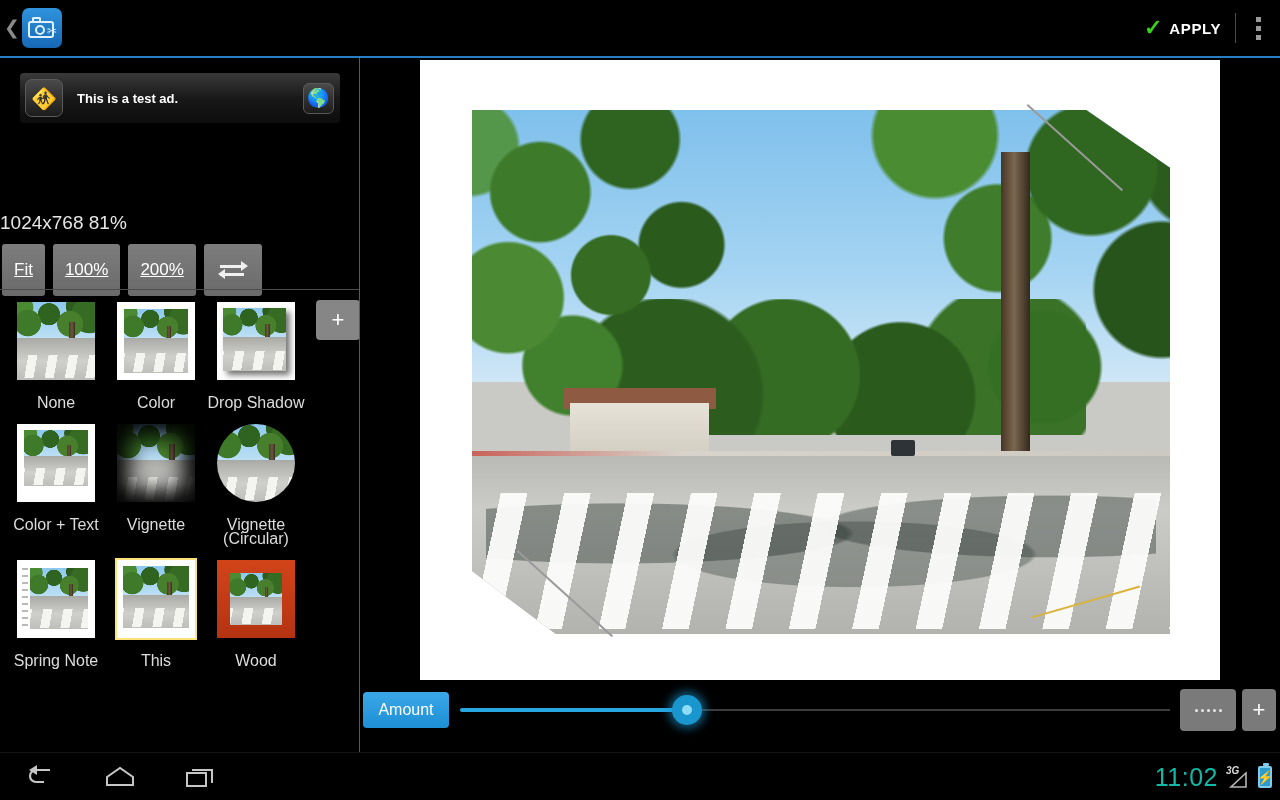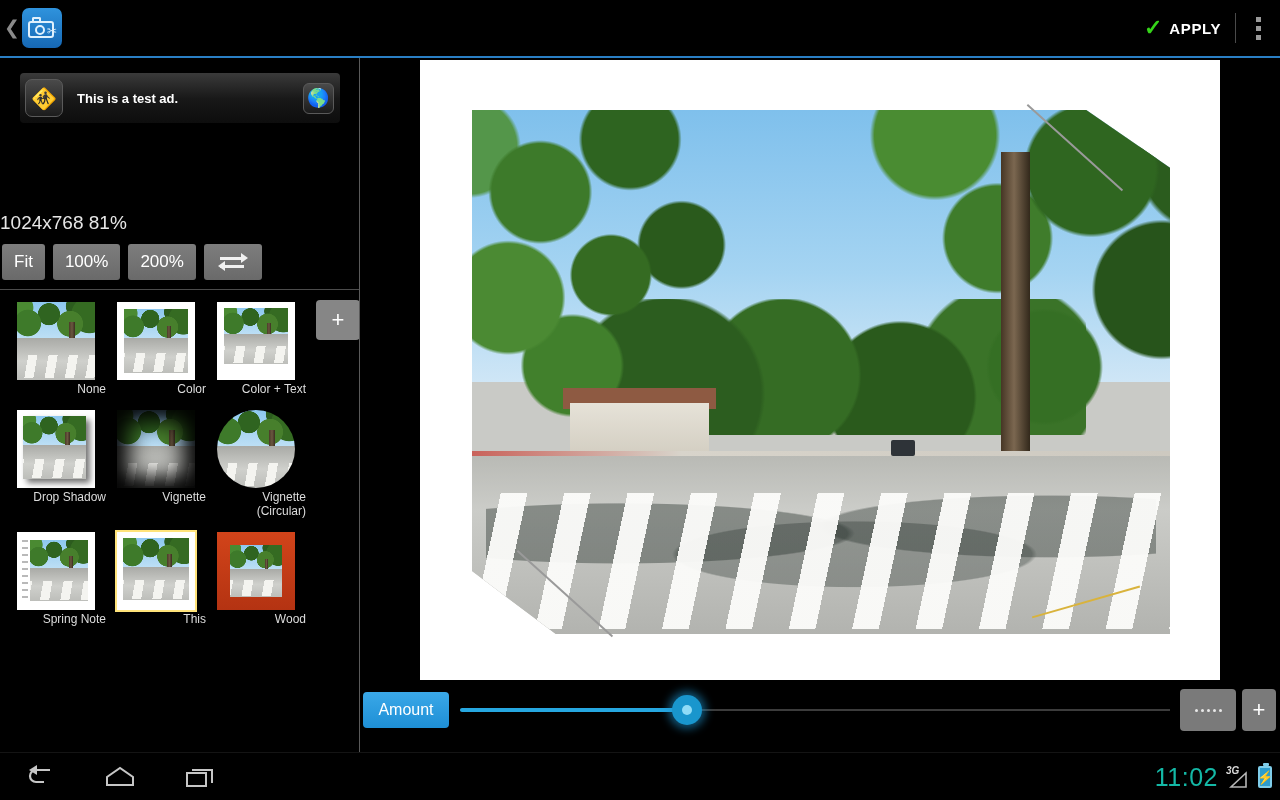--- a/index.html
+++ b/index.html
@@ -96,24 +96,24 @@
     border:1px solid #5a5a5a; border-radius:6px;
     display:flex; align-items:center; justify-content:center;
     color:#e8e8e8; font-size:18px;
   }
 
   .zoom-label {
     position:absolute; left:0px; top:154px; color:#e6e6e6; font-size:19px;
   }
   .zoom-row { position:absolute; left:2px; top:186px; display:flex; gap:8px; }
   .zbtn {
-    height:36px; min-width:42px; padding:0 12px;
+    height:52px; min-width:42px; padding:0 12px;
     background:linear-gradient(#7d7d7d,#6a6a6a);
     border-radius:3px; color:#fff; font-size:17px;
-    display:flex; align-items:center; justify-content:center; cursor:pointer;
+    display:flex; align-items:center; justify-content:center; cursor:pointer;text-decoration:underline;
   }
   .zbtn.swap { padding:0 16px; }
   .swap-ico { display:block; width:26px; height:18px; position:relative; }
   .swap-ico::before, .swap-ico::after {
     content:''; position:absolute; left:0; width:24px; height:3px; background:#f0f0f0;
   }
   .swap-ico::before { top:4px; }
   .swap-ico::after  { top:12px; }
   .swap-ico i {
     position:absolute; width:0; height:0; border-top:5px solid transparent;
@@ -138,21 +138,21 @@
   }
   .thumb-cell {
     width:100px; margin-bottom:14px; display:flex; flex-direction:column;
     align-items:center; cursor:pointer;
   }
   .thumb-box {
     width:78px; height:78px; position:relative; overflow:hidden; background:#000;
   }
   .thumb-box.sel { box-shadow:0 0 0 2px #ffe37a; }
   .thumb-label {
-    margin-top:2px; color:#dcdcdc; font-size:12px; text-align:right;
+    margin-top:16px; color:#dcdcdc; font-size:16px; text-align:center;
     line-height:14px; width:100px;
   }
 
   
   .photo { position:absolute; inset:0; overflow:hidden; background:#bfc3c0; }
   .photo .sky {
     position:absolute; left:0; top:0; width:100%; height:46%;
     background:linear-gradient(#8dc8ef,#bcdff5);
   }
   .photo .canopy {
@@ -440,47 +440,47 @@
                 <div class="zebra"></div>
               </div>
           </div>
         </div>
         <div class="thumb-label">Color</div>
       </div>
 
       <div class="thumb-cell">
         <div class="thumb-box">
           <div class="mat-white"></div>
+          <div class="mat-inner" style="left:6px;top:6px;right:9px;bottom:9px;box-shadow:4px 4px 6px rgba(0,0,0,.55);">
+            <div class="photo">
+                <div class="sky"></div>
+                <div class="canopy"></div>
+                <div class="trunk"></div>
+                <div class="road"></div>
+                <div class="zebra"></div>
+              </div>
+          </div>
+        </div>
+        <div class="thumb-label">Drop Shadow</div>
+      </div>
+
+      <div class="thumb-cell">
+        <div class="thumb-box">
+          <div class="mat-white"></div>
           <div class="mat-inner" style="left:7px;top:6px;right:7px;bottom:16px;">
             <div class="photo">
                 <div class="sky"></div>
                 <div class="canopy"></div>
                 <div class="trunk"></div>
                 <div class="road"></div>
                 <div class="zebra"></div>
               </div>
           </div>
         </div>
         <div class="thumb-label">Color + Text</div>
-      </div>
-
-      <div class="thumb-cell">
-        <div class="thumb-box">
-          <div class="mat-white"></div>
-          <div class="mat-inner" style="left:6px;top:6px;right:9px;bottom:9px;box-shadow:4px 4px 6px rgba(0,0,0,.55);">
-            <div class="photo">
-                <div class="sky"></div>
-                <div class="canopy"></div>
-                <div class="trunk"></div>
-                <div class="road"></div>
-                <div class="zebra"></div>
-              </div>
-          </div>
-        </div>
-        <div class="thumb-label">Drop Shadow</div>
       </div>
 
       <div class="thumb-cell">
         <div class="thumb-box">
           <div class="photo">
               <div class="sky"></div>
               <div class="canopy"></div>
               <div class="trunk"></div>
               <div class="road"></div>
               <div class="zebra"></div>

